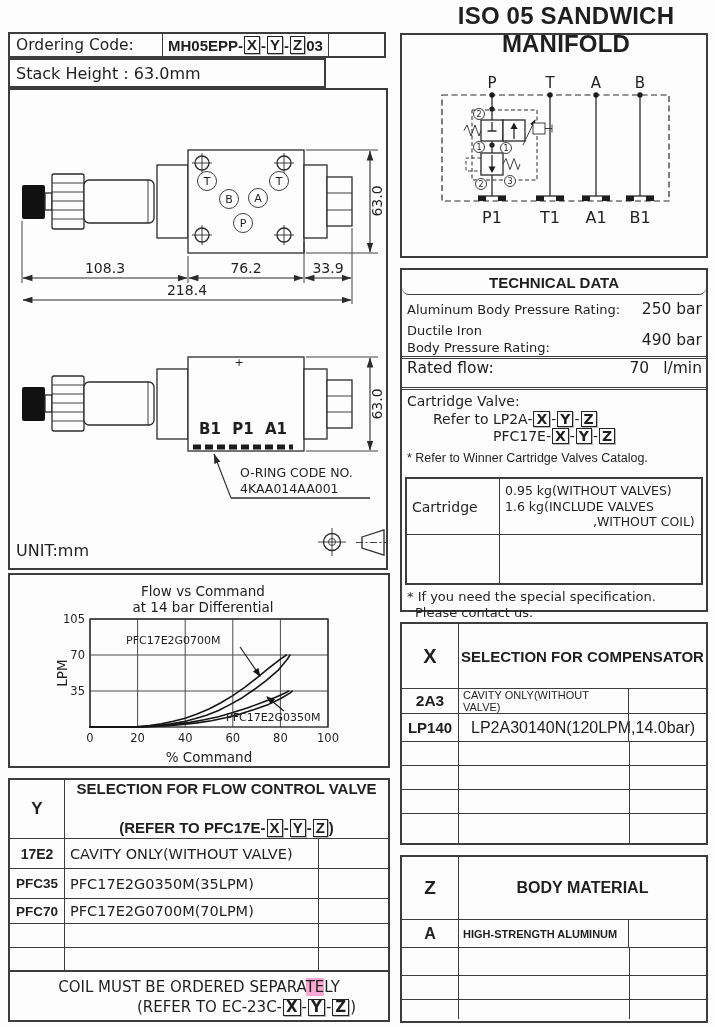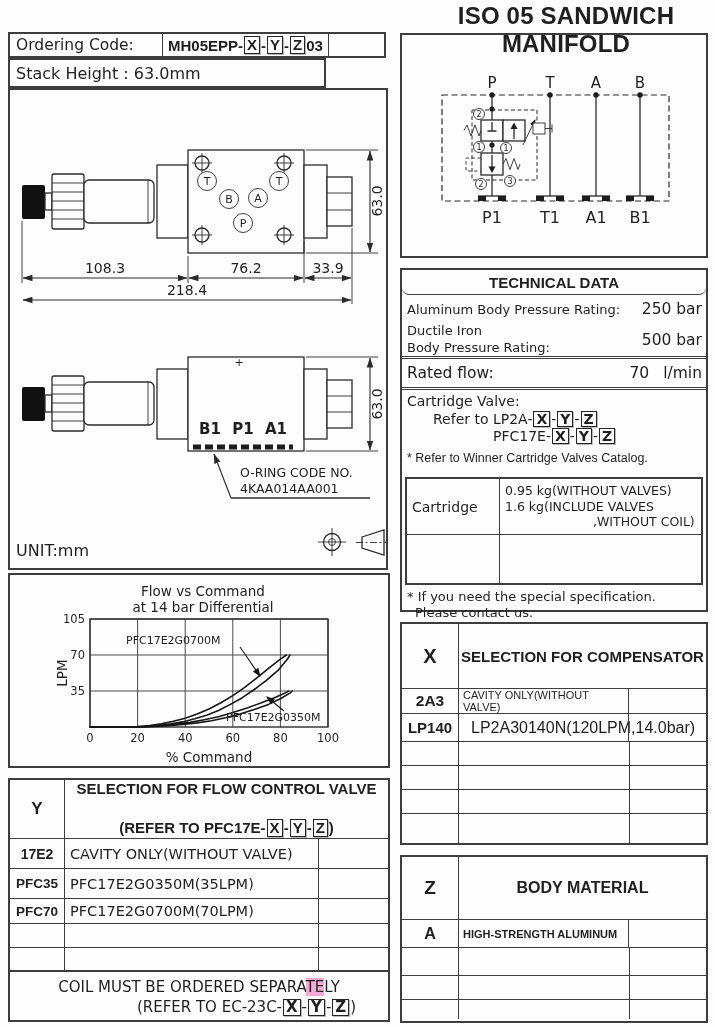--- a/index.html
+++ b/index.html
@@ -336,23 +336,23 @@
     <div class="cell center lib bold" style="height:25px;font-size:15px;border-bottom:1.6px solid #3d3d3d;border-radius:7px;">TECHNICAL DATA</div>
     <div class="row" style="height:28px;align-items:center;padding:0 4px 0 5px;justify-content:space-between;">
       <span style="font-size:13px;">Aluminum Body Pressure Rating:</span>
       <span style="font-size:15.5px;">250 bar</span>
     </div>
     <div class="row" style="height:36px;align-items:center;padding:0 4px 0 5px;justify-content:space-between;border-bottom:3px double #3d3d3d;">
       <span style="font-size:13px;line-height:1.3;">
         <span style="display:block;">Ductile Iron</span>
         <span style="display:block;">Body Pressure Rating:</span>
       </span>
-      <span style="font-size:15.5px;">500 bar</span>
-    </div>
-    <div class="row" style="height:31px;align-items:center;padding:0 4px 0 5px;border-bottom:3px double #3d3d3d;">
+      <span style="font-size:15.5px;">490 bar</span>
+    </div>
+    <div class="row" style="height:31px;align-items:flex-start;padding:0 4px 0 5px;border-bottom:3px double #3d3d3d;">
       <span style="font-size:15.5px;">Rated flow:</span>
       <span style="margin-left:auto;font-size:15.5px;">70</span>
       <span style="margin-left:14px;font-size:15.5px;">l/min</span>
     </div>
     <div style="height:84px;padding:3px 4px 0 5px;font-size:14px;line-height:1.25;">
       <div>Cartridge Valve:</div>
       <div style="padding-left:26px;"><span>Refer to LP2A-</span><span class="boxed">X</span><span>-</span><span class="boxed">Y</span><span>-</span><span class="boxed">Z</span></div>
       <div style="padding-left:86px;"><span>PFC17E-</span><span class="boxed">X</span><span>-</span><span class="boxed">Y</span><span>-</span><span class="boxed">Z</span></div>
       <div class="lib" style="font-size:12.5px;margin-top:5px;">* Refer to Winner Cartridge Valves Catalog.</div>
     </div>

